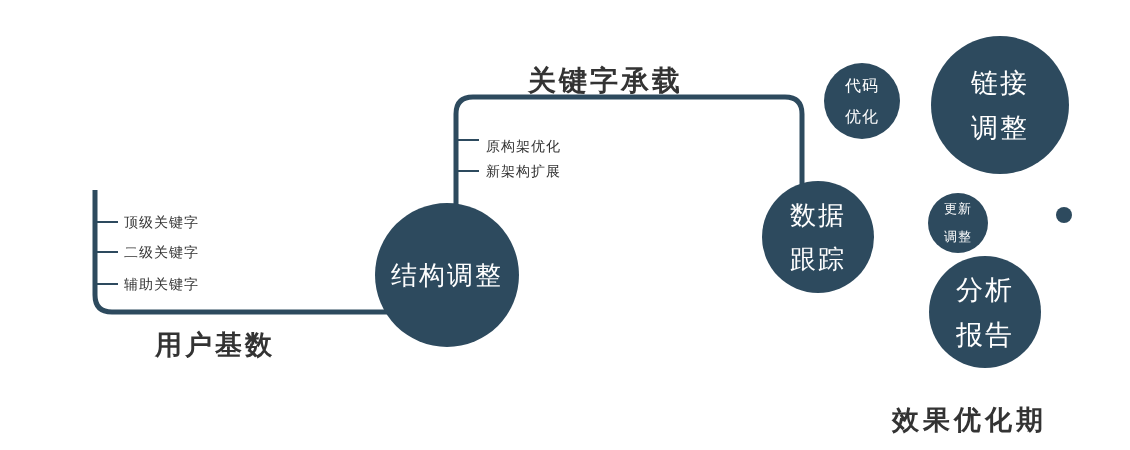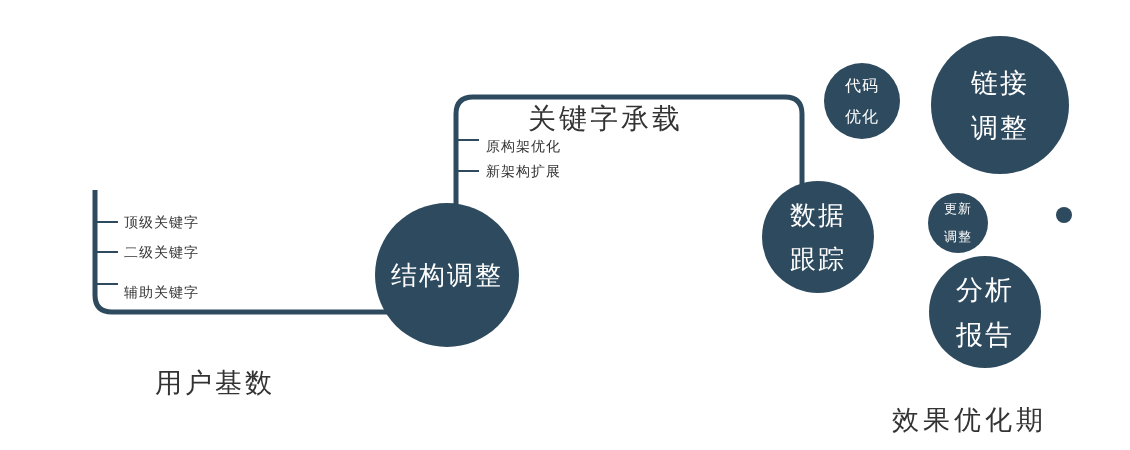--- a/index.html
+++ b/index.html
@@ -43,37 +43,36 @@
     align-items: center;
     justify-content: center;
     text-align: center;
     line-height: 1.25;
     letter-spacing: 2px;
     gap: 11px;
   }
   .edge-label {
     position: absolute;
     color: var(--label-text, #333333);
-    font-weight: 400;
+    font-weight: 700;
     letter-spacing: 3px;
     white-space: nowrap;
-    margin-top: 38px;
   }
   .branch-label {
     position: absolute;
     color: var(--label-text, #333333);
     font-size: 14px;
     letter-spacing: 1px;
     white-space: nowrap;
   }
   .footer-label {
     position: absolute;
     color: var(--label-text, #333333);
     font-size: 27px;
-    font-weight: 400;
+    font-weight: 700;
     letter-spacing: 4px;
     white-space: nowrap;
   }
 </style>
 </head>
 <body>
 
 <div class="canvas">
 
   <svg class="connectors" width="1130" height="450" viewBox="0 0 1130 450">
@@ -121,20 +120,20 @@
     <span>分析</span>
     <span>报告</span>
   </div>
 
   <div class="edge-label" style="left:155px; top:327px; font-size:27px;">用户基数</div>
 
   <div class="edge-label" style="left:528px; top:62px; font-size:28px;">关键字承载</div>
 
   <div class="branch-label" style="left:124px; top:214px;">顶级关键字</div>
   <div class="branch-label" style="left:124px; top:244px;">二级关键字</div>
-  <div class="branch-label" style="left:124px; top:276px;margin-top:8px;">辅助关键字</div>
+  <div class="branch-label" style="left:124px; top:276px;">辅助关键字</div>
 
   <div class="branch-label" style="left:486px; top:132px;margin-top:6px;">原构架优化</div>
   <div class="branch-label" style="left:486px; top:163px;">新架构扩展</div>
 
   <div class="footer-label" style="left:892px; top:402px;">效果优化期</div>
 
 </div>
 
 </body></html>

